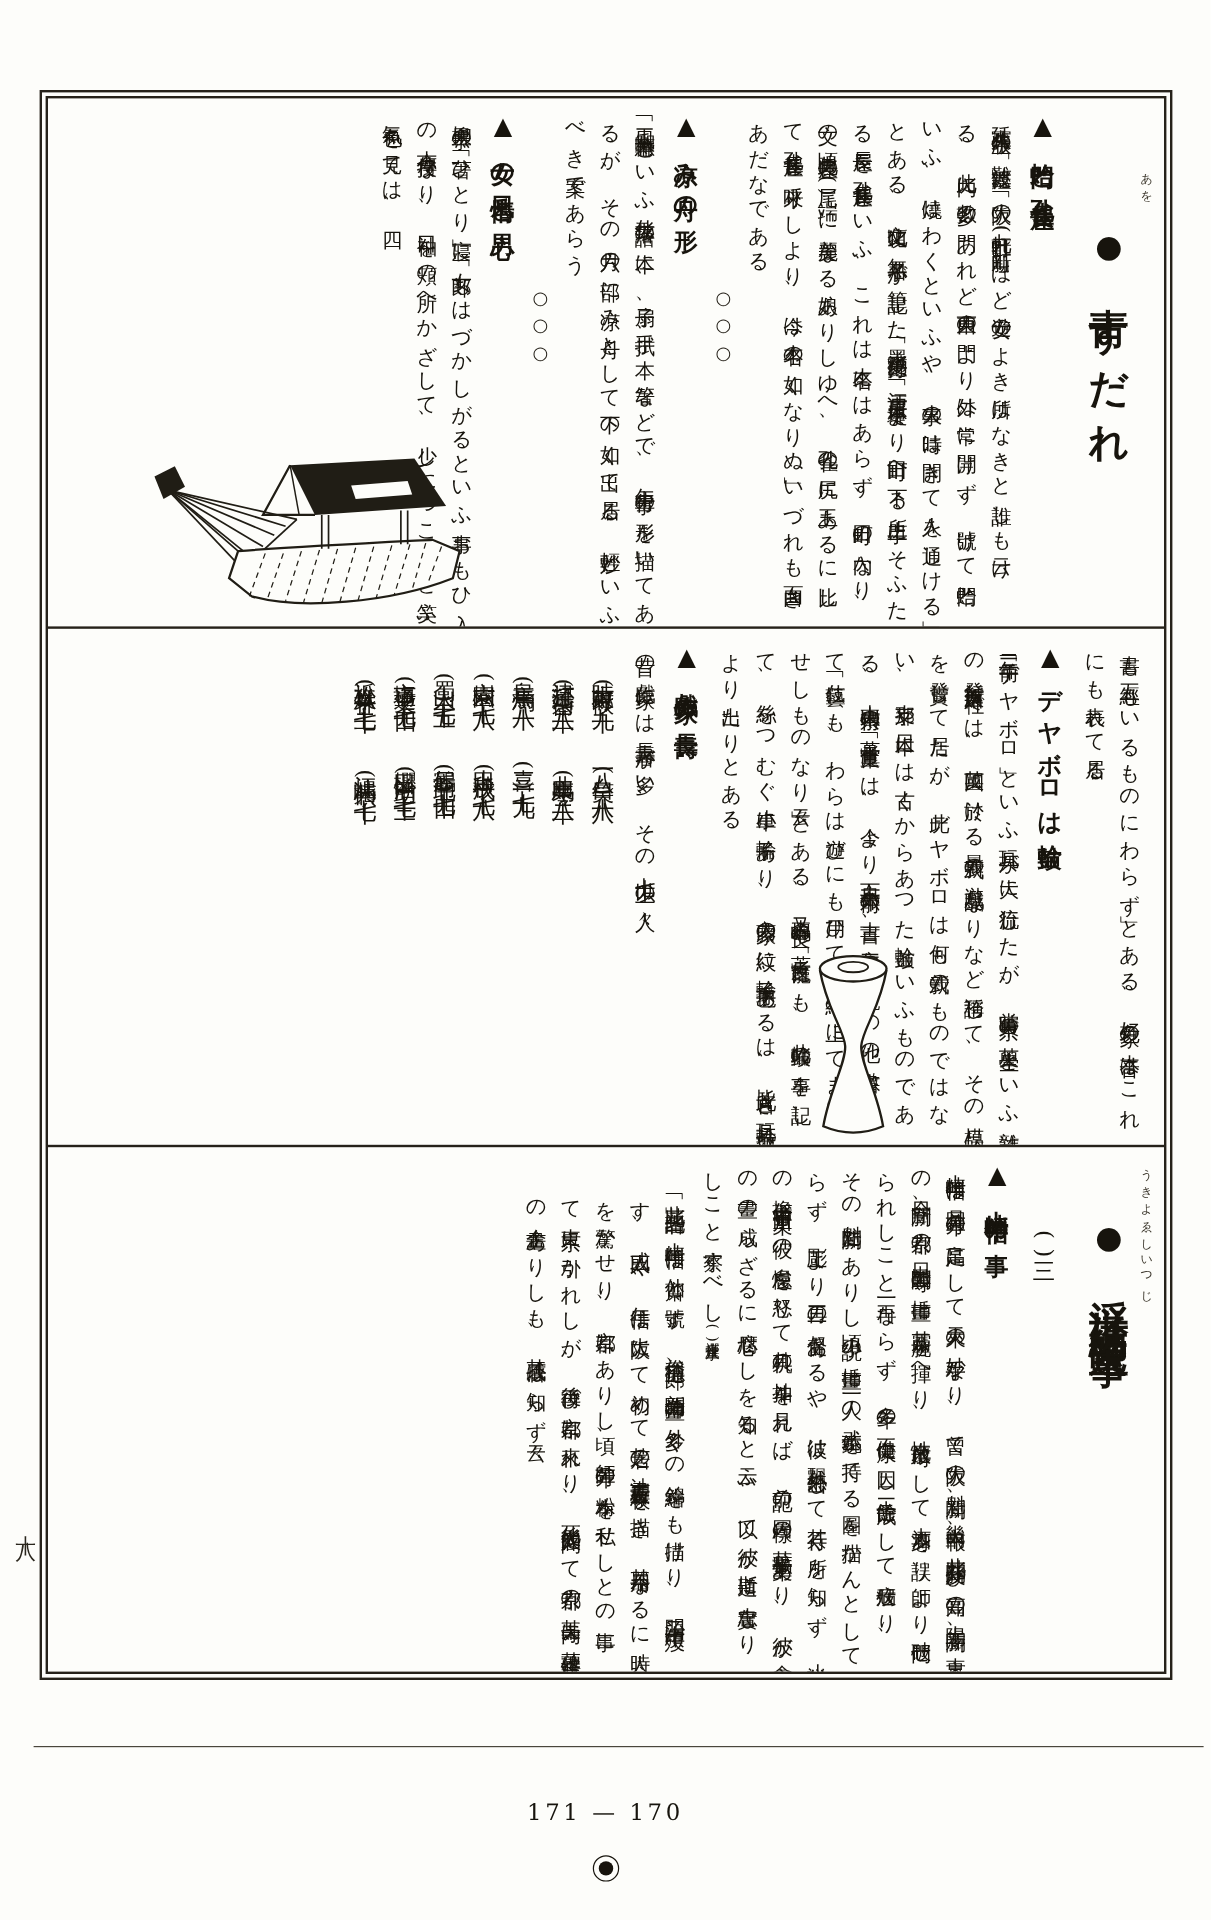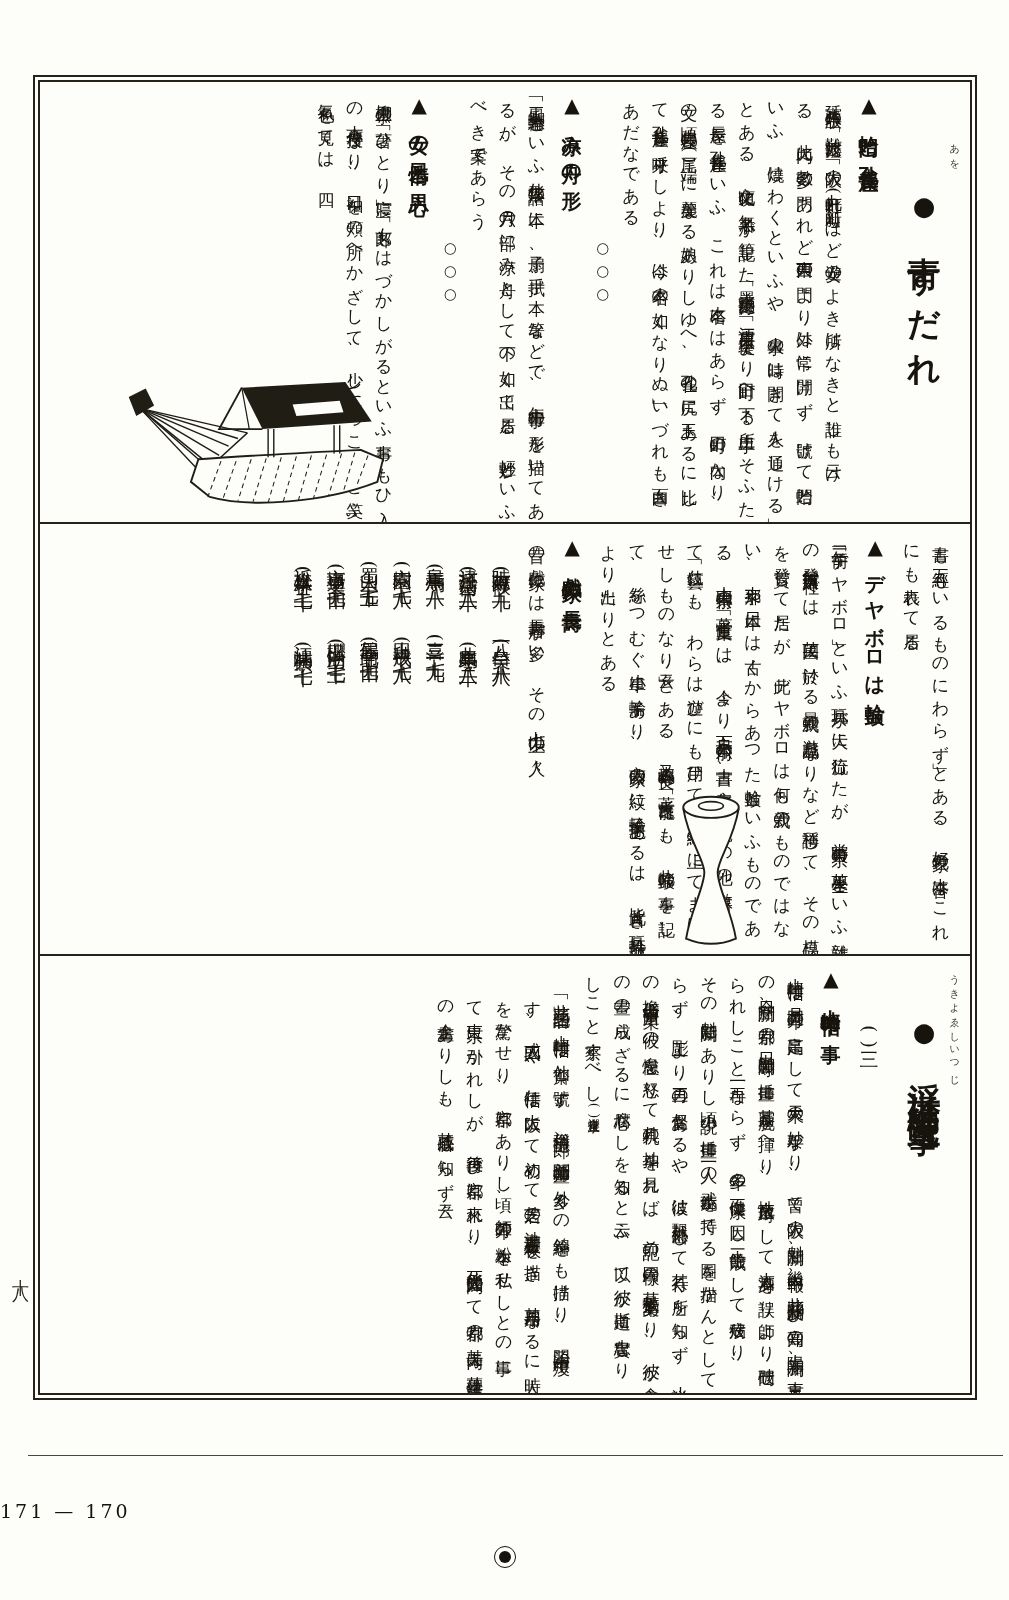--- a/index.html
+++ b/index.html
@@ -82,21 +82,21 @@
     position: absolute; left: 634px; bottom: 3px;
     width: 74px; height: 158px;
   }
 
   .footer-rule {
     position: absolute; left: 28px; right: 6px; top: 1455px;
     border-top: 1.5px solid #4a463c;
   }
   .page-numbers {
     position: absolute; top: 1500px; left: 0; width: 100%;
-    font-size: 19px; letter-spacing: 3px;
+    text-align: center; font-size: 19px; letter-spacing: 3px;
     font-variant-numeric: oldstyle-nums;
   }
   .bullseye {
     position: absolute; top: 1546px; left: 50%; transform: translateX(-50%);
     width: 22px; height: 22px; border: 1.5px solid #17140d; border-radius: 50%;
     display: flex; align-items: center; justify-content: center;
   }
   .bullseye-dot { width: 12px; height: 12px; background: #17140d; border-radius: 50%; }
 </style>
 </head>

